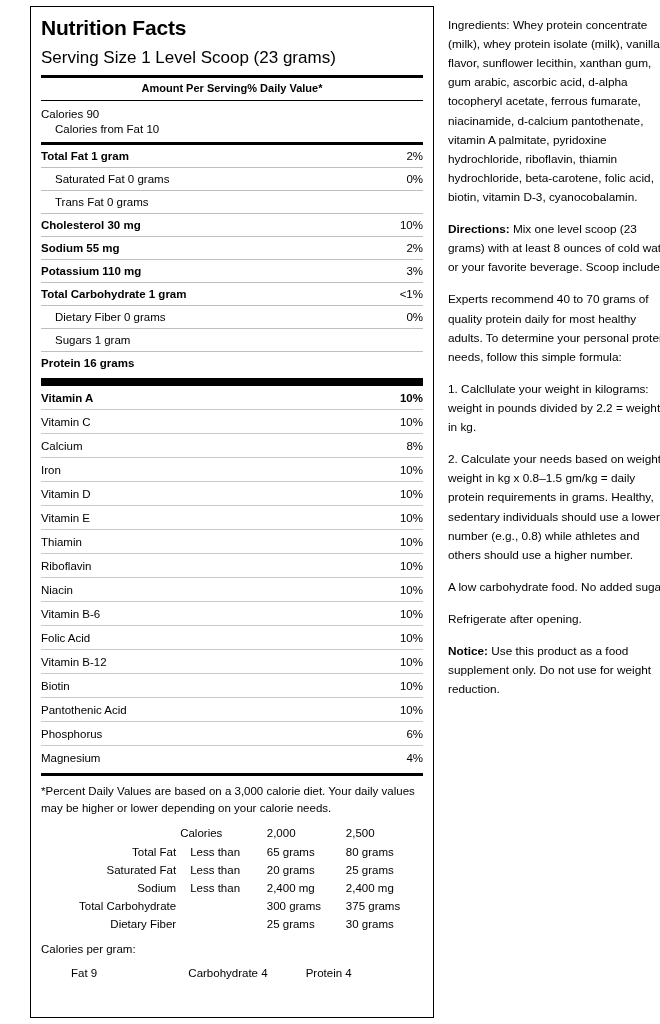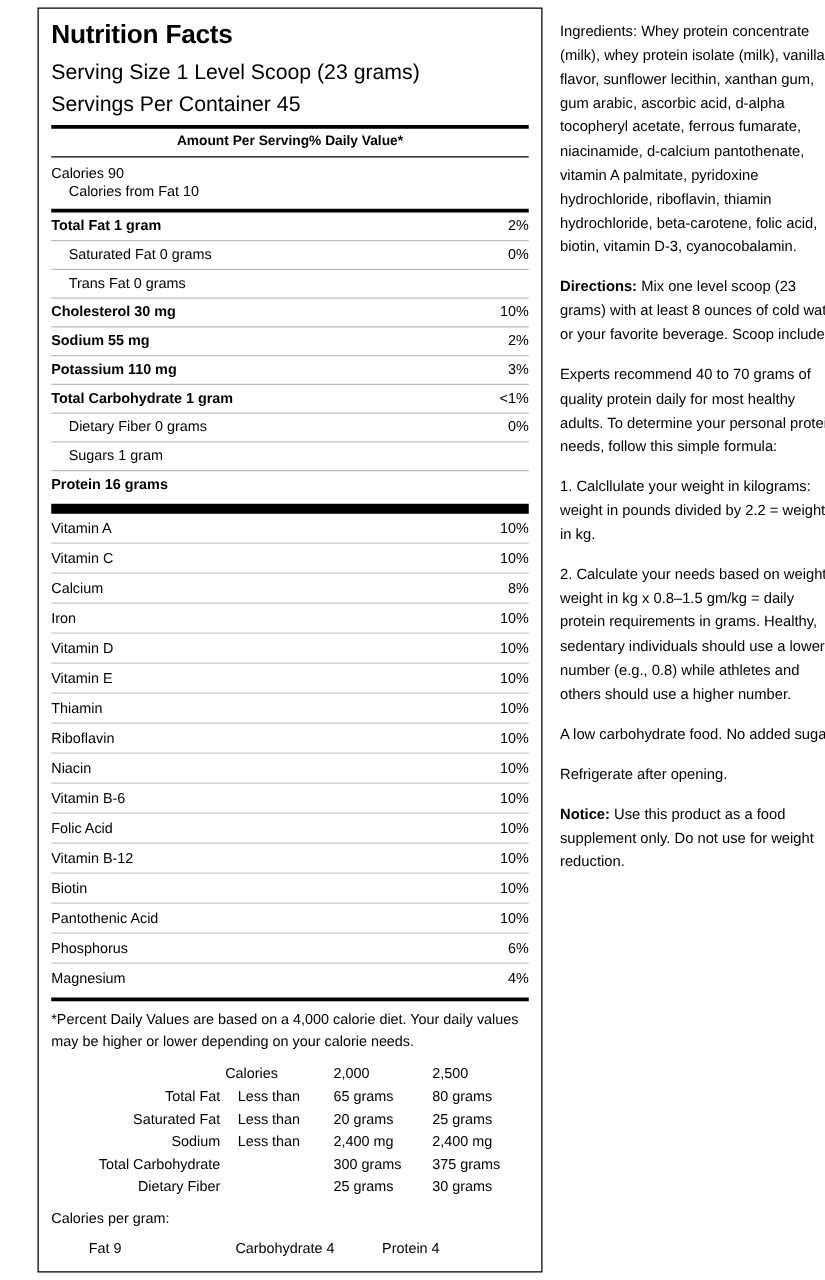--- a/index.html
+++ b/index.html
@@ -65,21 +65,21 @@
     padding: 4px 0 3px 0;
   }
   .plain-row .sub { padding-left: 14px; display:block; padding-top:3px;}
 
   .vit-row {
     display: flex; justify-content: space-between;
     font-size: 11.5px;
     padding: 6px 0 5px 0;
     border-top: 1px solid #c9c9c9;
   }
-  .vit-first { border-top: none; }
+  .vit-first { border-top: none; font-weight: bold; }
 
   .footnote {
     font-size: 11.5px;
     line-height: 1.55;
     padding: 7px 0 6px 0;
   }
 
   table.dv {
     width: 100%;
     border-collapse: collapse;
@@ -120,21 +120,20 @@
 </head>
 <body>
 
 <div class="page">
 
   <div class="nf-panel">
 
     <div class="nf-title">Nutrition Facts</div>
 
     <div class="nf-serv">Serving Size 1 Level Scoop (23 grams)</div>
-    <div class="nf-serv">Servings Per Container 45</div>
 
     <div class="rule-med"></div>
 
     <div class="hdr-row">
       <span>Amount Per Serving</span>
       <span>% Daily Value*</span>
     </div>
 
     <div class="rule-thin"></div>
 
@@ -261,21 +260,21 @@
         <span>6%</span>
       </div>
       <div class="vit-row">
         <span>Magnesium</span>
         <span>4%</span>
       </div>
     </div>
 
     <div class="rule-med"></div>
 
-    <div class="footnote">*Percent Daily Values are based on a 4,000 calorie diet. Your daily values may be higher or lower depending on your calorie needs.</div>
+    <div class="footnote">*Percent Daily Values are based on a 3,000 calorie diet. Your daily values may be higher or lower depending on your calorie needs.</div>
 
     <table class="dv">
       <tbody>
           <tr class="head">
         <th class="l"></th>
         <th>Calories</th>
         <th>2,000</th>
         <th>2,500</th>
       </tr>
       <tr>

